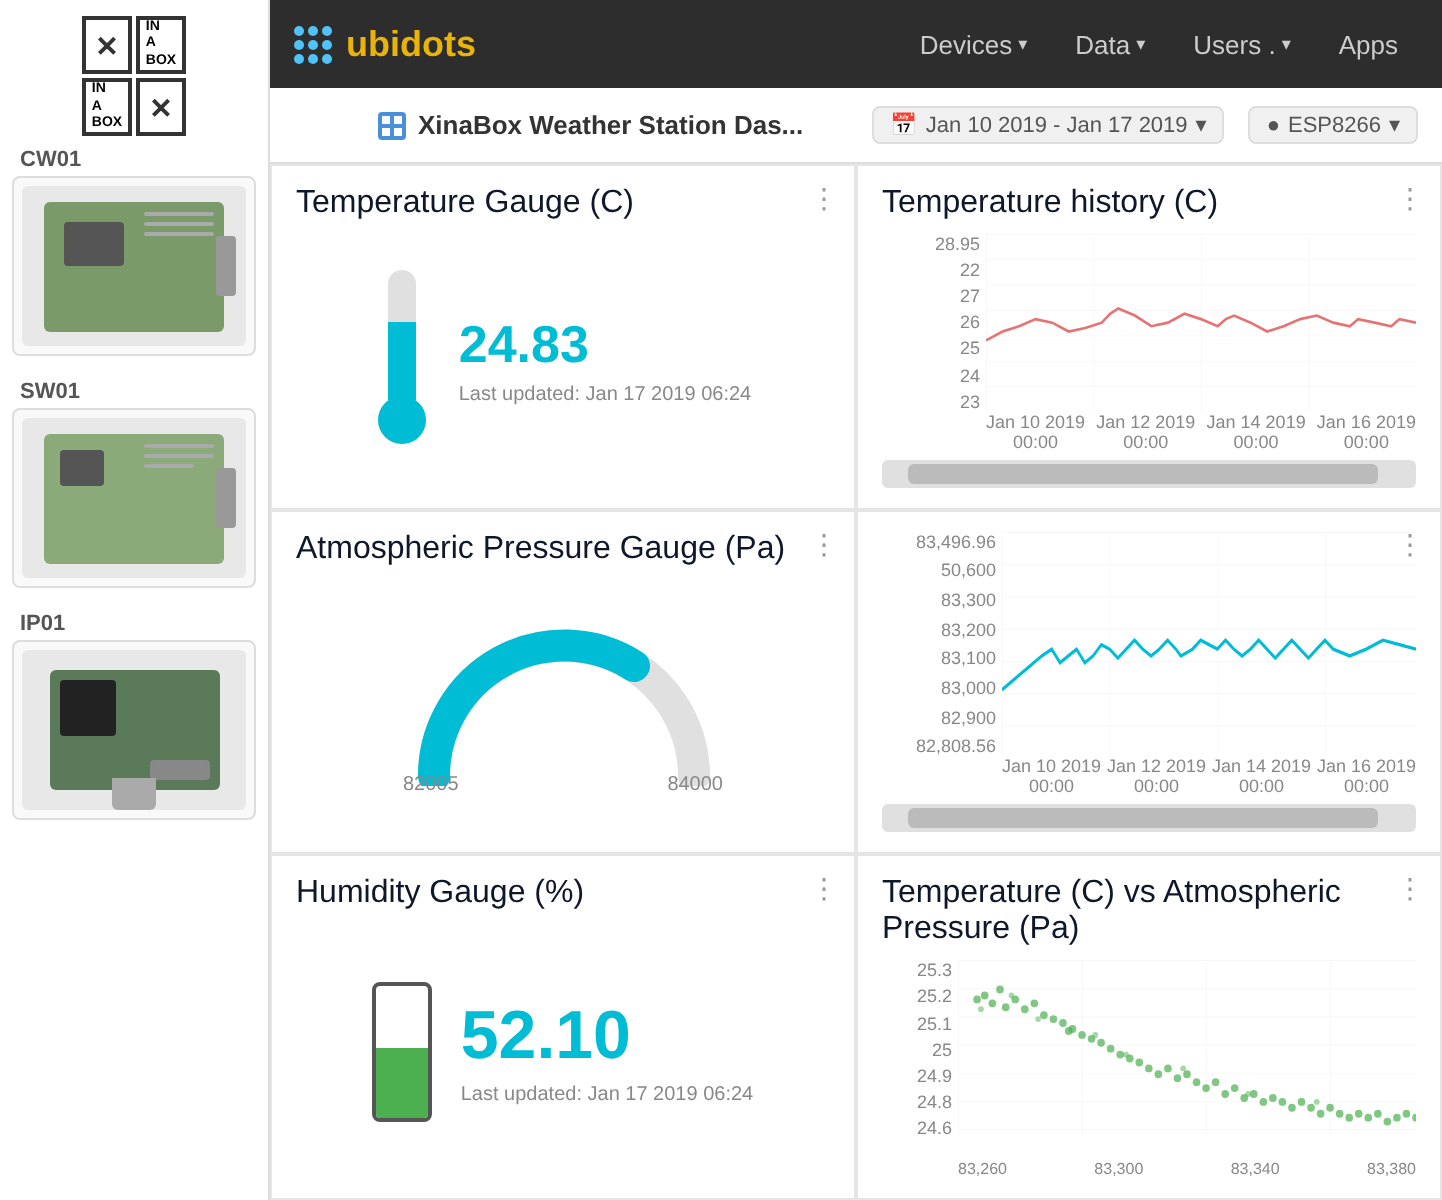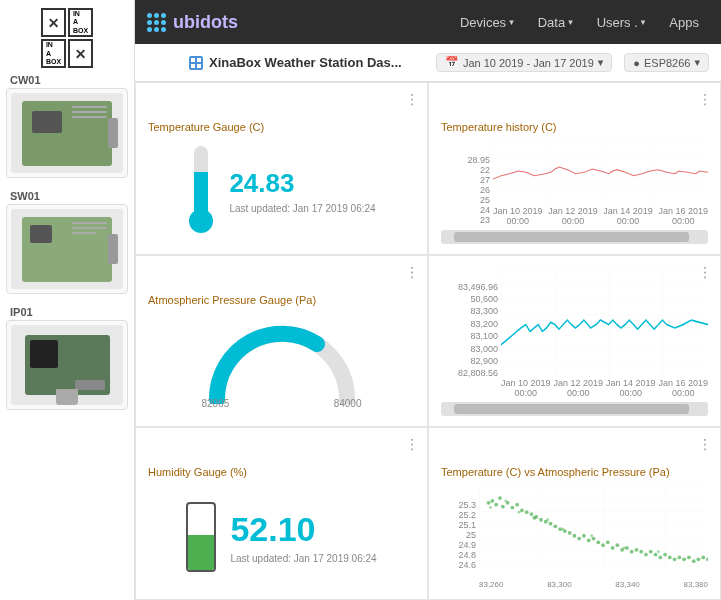--- a/index.html
+++ b/index.html
@@ -116,21 +116,21 @@
       display: flex;
       align-items: center;
       height: 44px;
       padding: 0 12px;
       gap: 20px;
     }
     .brand {
       display: flex;
       align-items: center;
       gap: 8px;
-      color: #c4b5fd;
+      color: #eab308;
       font-size: 18px;
       font-weight: bold;
     }
     .brand-dots {
       display: grid;
       grid-template-columns: 1fr 1fr 1fr;
       gap: 2px;
       width: 18px;
     }
     .brand-dot {
@@ -215,24 +215,23 @@
     .widget {
       background: #fff;
       border: 1px solid #e5e5e5;
       padding: 10px 12px;
       display: flex;
       flex-direction: column;
       overflow: hidden;
       position: relative;
     }
     .widget-title {
-      font-size: 11px;
-      color: #a16207;
+      font-size: 16px;
+      color: #0f172a;
       margin-bottom: 6px;
-      margin-top: 28px;
     }
     .widget-menu {
       position: absolute;
       top: 8px; right: 8px;
       color: #999;
       font-size: 14px;
       cursor: pointer;
     }
 
     
@@ -391,21 +390,20 @@
       border-radius: 3px;
     }
 
     .y-axis-labels {
       position: absolute;
       left: 0; top: 0; bottom: 20px;
       width: 52px;
       display: flex;
       flex-direction: column;
       justify-content: space-between;
-      margin-top: 16px;
     }
     .y-label { font-size: 9px; color: #888; text-align: right; padding-right: 3px; }
     .chart-area {
       position: absolute;
       left: 52px; right: 0; top: 0; bottom: 20px;
       overflow: hidden;
     }
     .x-axis-labels {
       position: absolute;
       bottom: 0; left: 52px; right: 0;

